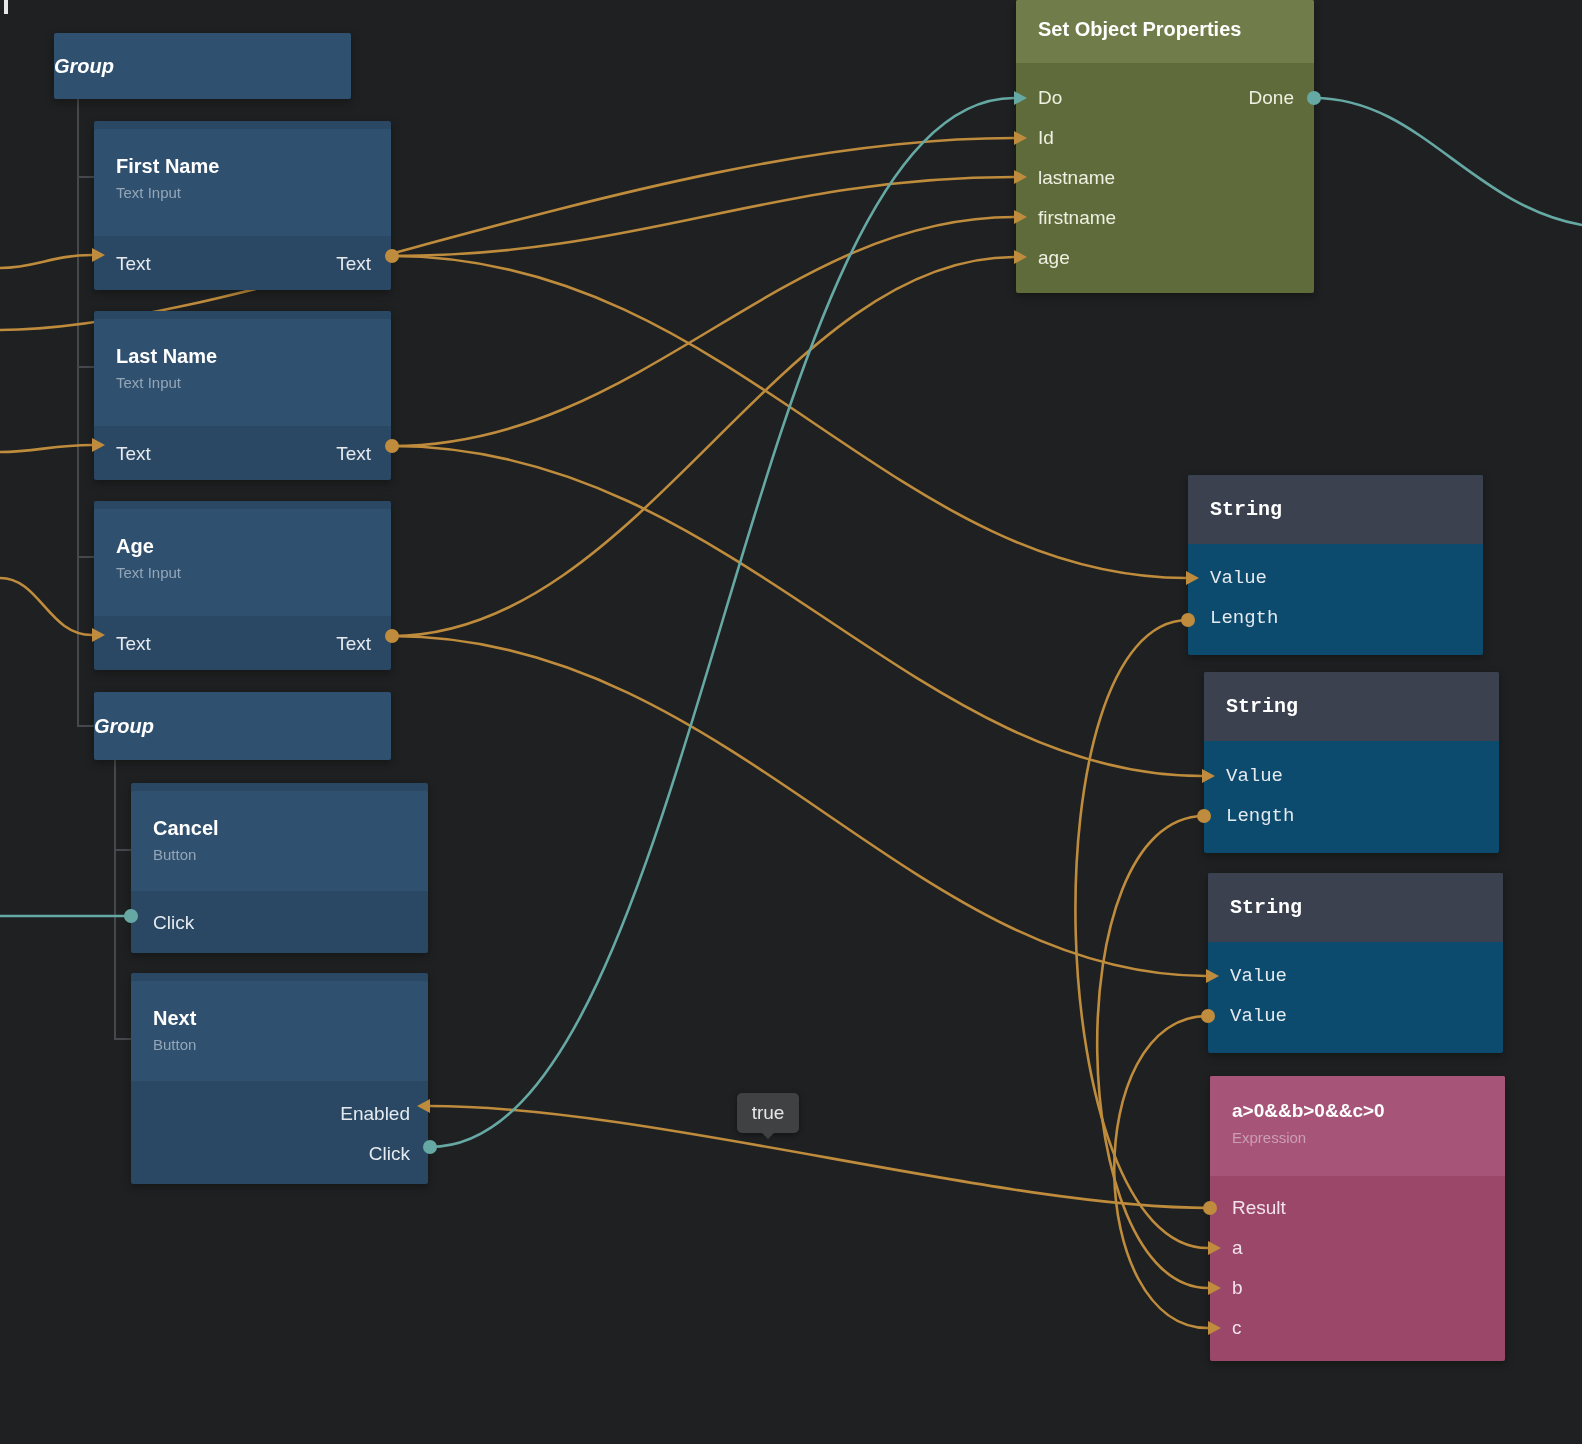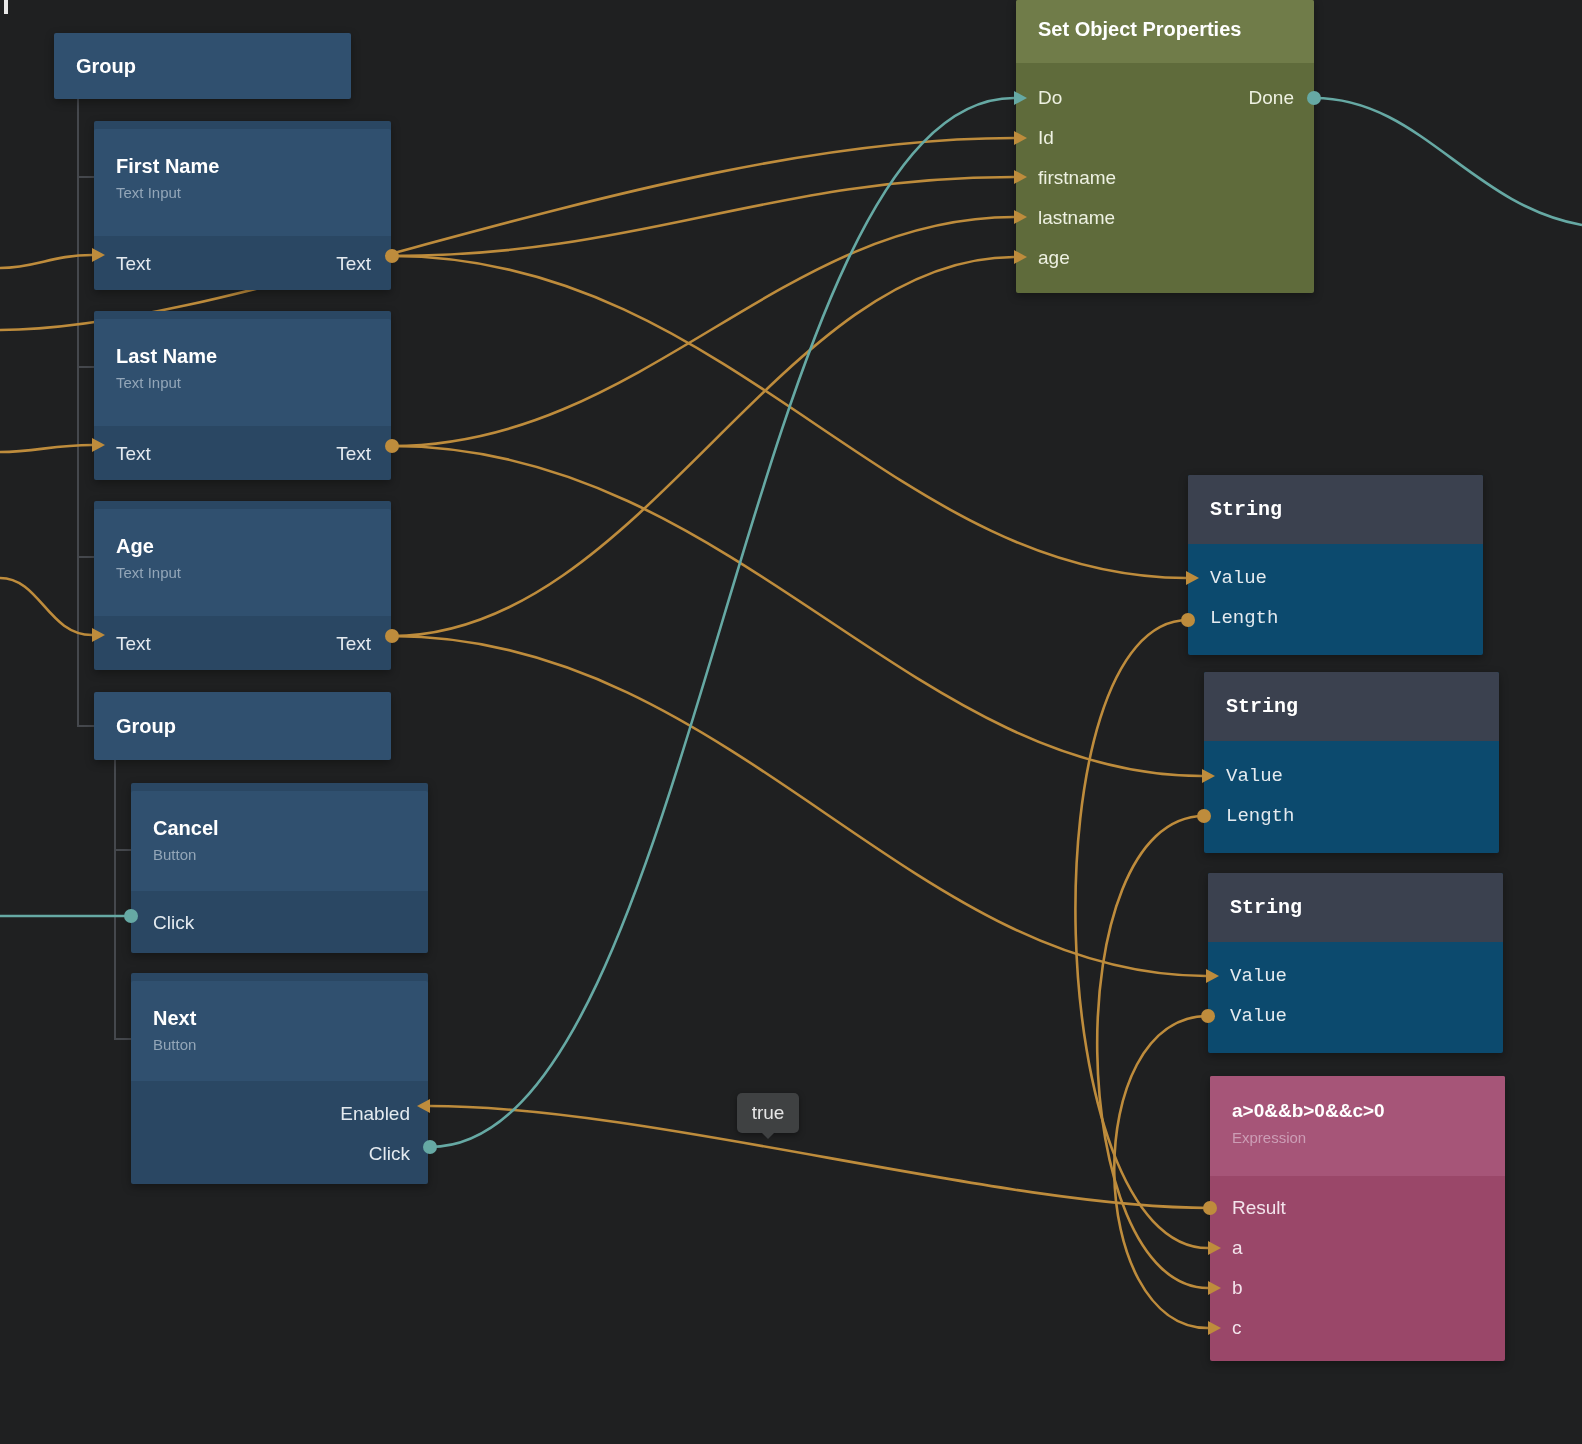--- a/index.html
+++ b/index.html
@@ -19,21 +19,21 @@
   .tree{position:absolute;background:#45484d;}
 
   .node{
     position:absolute;border-radius:2px;box-sizing:border-box;
     box-shadow:0 3px 8px rgba(0,0,0,.35);
     pointer-events:auto;
   }
   .head{box-sizing:border-box;padding:24px 22px 0 22px;border-radius:2px 2px 0 0;}
   .title{font-size:20px;font-weight:600;color:#ffffff;line-height:26px;white-space:nowrap;}
   .subtitle{font-size:15px;color:#93a6b8;line-height:27px;white-space:nowrap;}
-  .gtitle{font-size:20px;font-weight:600;color:#ffffff;line-height:66px;padding-left:22px;}
+  .gtitle{font-size:20px;font-weight:600;color:#ffffff;line-height:66px;font-style:italic;}
   .ports{box-sizing:border-box;}
   .prow{
     height:40px;line-height:40px;font-size:19px;color:#e4eaef;
     padding:0 20px 0 22px;display:flex;justify-content:space-between;white-space:nowrap;gap:28px;
   }
   .prow.right{justify-content:flex-end;padding-right:18px;}
 
   
   .n-blue{background:#2a4763;}
   .n-blue .head{background:#30506f;margin-top:8px;}
@@ -197,24 +197,24 @@
     </div>
     <div class="ports">
       <div class="prow">
         <span>Do</span>
         <span>Done</span>
       </div>
       <div class="prow">
         <span>Id</span>
       </div>
       <div class="prow">
+        <span>lastname</span>
+      </div>
+      <div class="prow">
         <span>firstname</span>
-      </div>
-      <div class="prow">
-        <span>lastname</span>
       </div>
       <div class="prow">
         <span>age</span>
       </div>
     </div>
   </div>
 
   <div class="node n-gray stringn" style="left:1188px;top:475px;width:295px;height:180px;">
     <div class="head">
       <div class="title">String</div>

